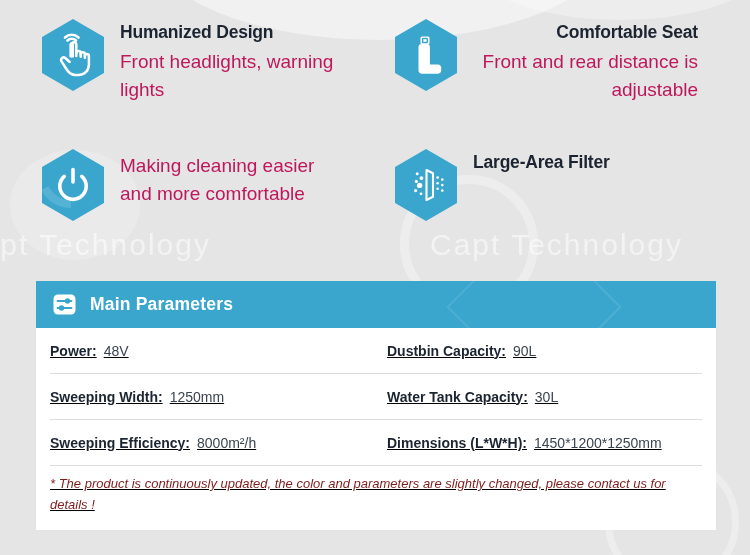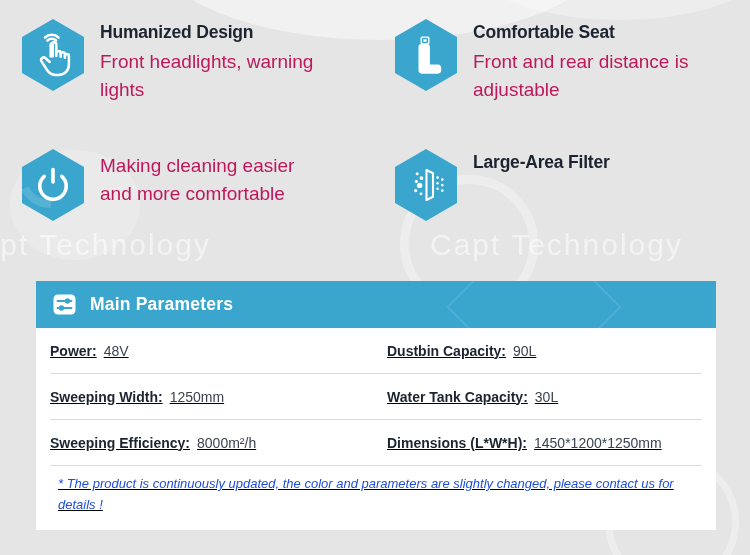--- a/index.html
+++ b/index.html
@@ -67,24 +67,24 @@
     position: absolute;
     left: 0; top: 0;
     width: 750px;
     display: grid;
     grid-template-columns: 375px 375px;
     grid-template-rows: 130px 130px;
   }
   .feature {
     display: flex;
     align-items: flex-start;
-    padding: 18px 14px 0 20px;
+    padding: 18px 14px 0 40px;
     box-sizing: border-box;
   }
-  .feature.col2 { padding-left: 18px; }
+  .feature.col2 { padding-left: 18px; text-align: right; }
 
   .hex {
     flex: 0 0 auto;
     width: 66px;
     height: 74px;
     position: relative;
     margin-right: 14px;
   }
   .hex svg { display: block; }
 
@@ -168,23 +168,23 @@
   }
   .param-value {
     font-size: 14px;
     color: #3a4450;
     margin-left: 7px;
     white-space: nowrap;
   }
   #params-note {
     font-size: 13px;
     font-style: italic;
-    color: #1d4ed8;
+    color: #7f1d1d;
     line-height: 1.6;
-    padding: 8px 20px 0 22px;
+    padding: 8px 20px 0 14px;
     max-width: 650px;
   }
 </style>
 </head>
 <body>
 
 <div id="bg-decor">
   <div class="bg-arc a1"></div>
   <div class="bg-arc a2"></div>
   <div class="wm-swirl"></div>

